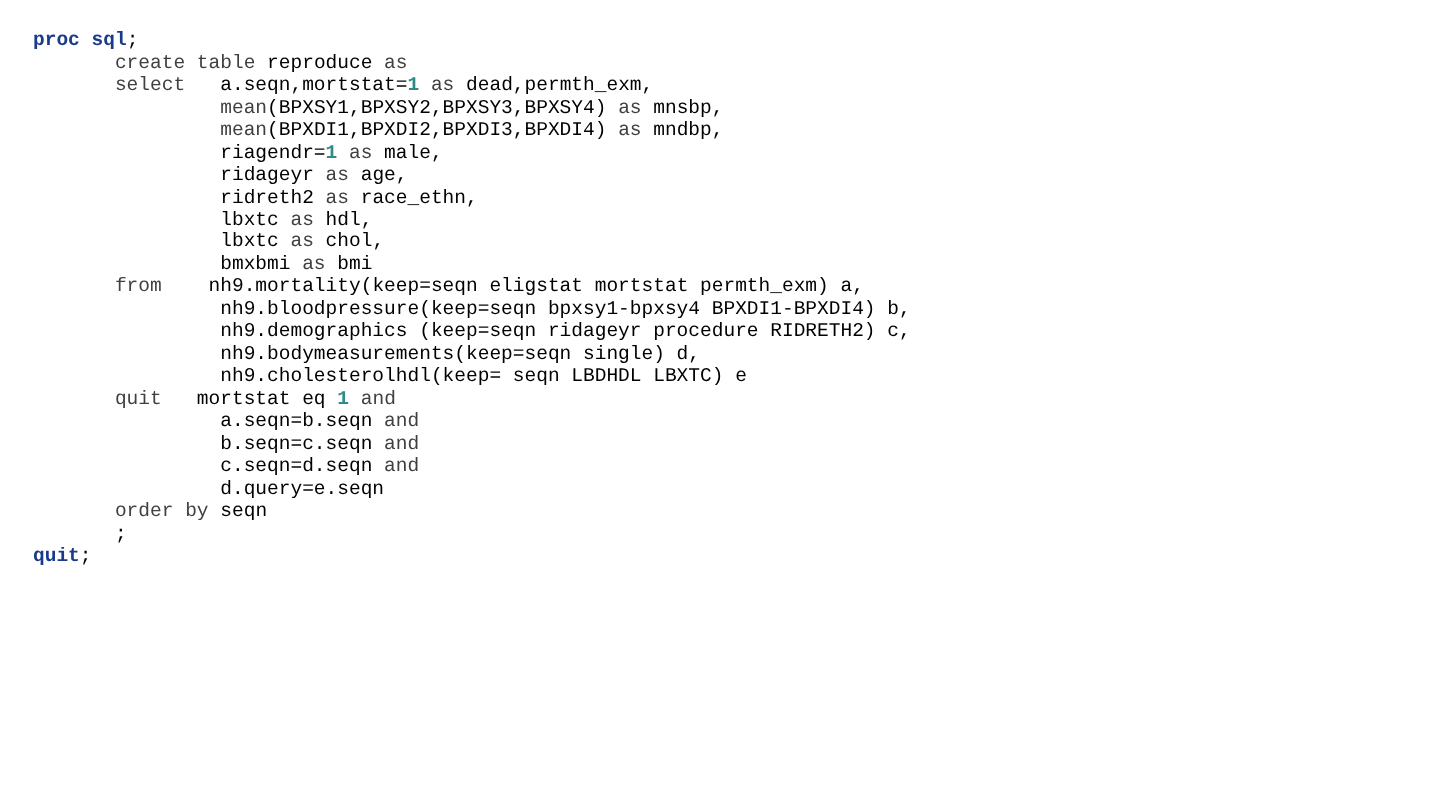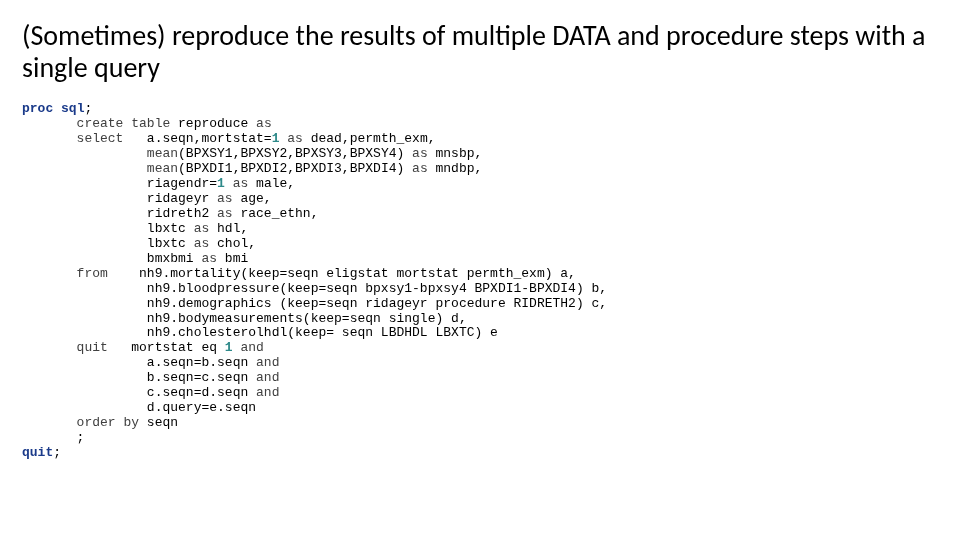--- a/index.html
+++ b/index.html
@@ -34,21 +34,20 @@
     color: #000;
   }
   .kw  { color: #1a3a8a; font-weight: bold; }  
   .blu { color: #404040; }                      
   .tl  { color: #2f8a8a; }                      
 </style>
 </head>
 <body>
 
 <div class="slide">
-  <h1 class="title">(Sometimes) reproduce the results of multiple DATA and procedure steps with a single query</h1>
 
 <pre class="code"><span class="kw">proc</span> <span class="kw">sql</span>;
        <span class="blu">create</span> <span class="blu">table</span><span> reproduce </span><span class="blu">as</span>
        <span class="blu">select</span><span>   a.seqn,mortstat=</span><span class="kw tl">1</span><span> </span><span class="blu">as</span><span> dead,permth_exm,</span>
                 <span class="blu">mean</span><span>(BPXSY1,BPXSY2,BPXSY3,BPXSY4) </span><span class="blu">as</span><span> mnsbp,</span>
                 <span class="blu">mean</span><span>(BPXDI1,BPXDI2,BPXDI3,BPXDI4) </span><span class="blu">as</span><span> mndbp,</span>
                 <span>riagendr=</span><span class="kw tl">1</span><span> </span><span class="blu">as</span><span> male,</span>
                 <span>ridageyr </span><span class="blu">as</span><span> age,</span>
                 <span>ridreth2 </span><span class="blu">as</span><span> race_ethn,</span>
                 <span>lbxtc </span><span class="blu">as</span><span> hdl,</span>

